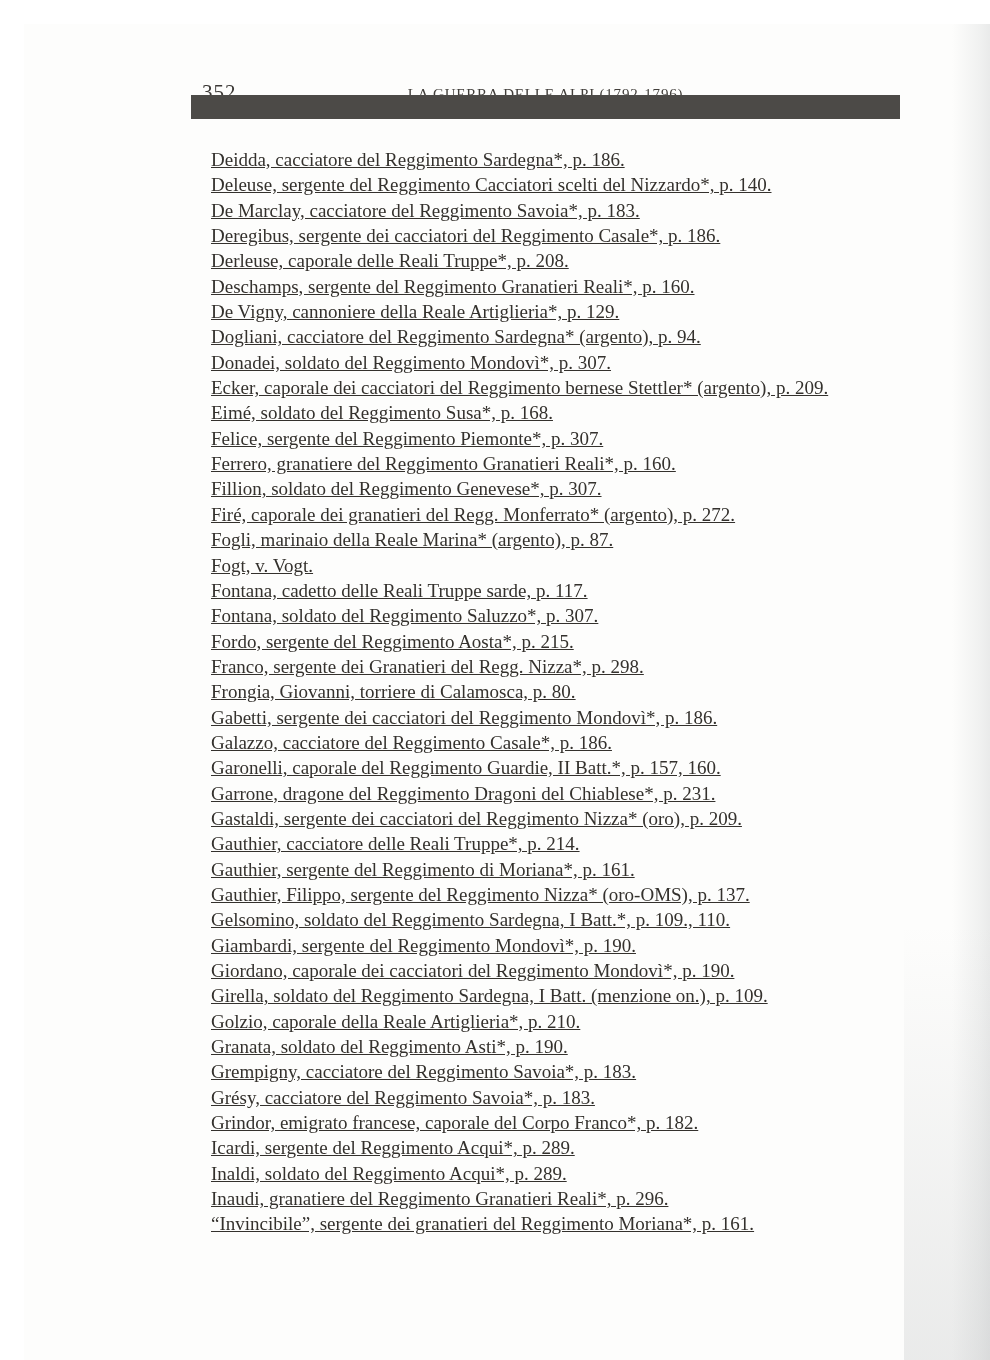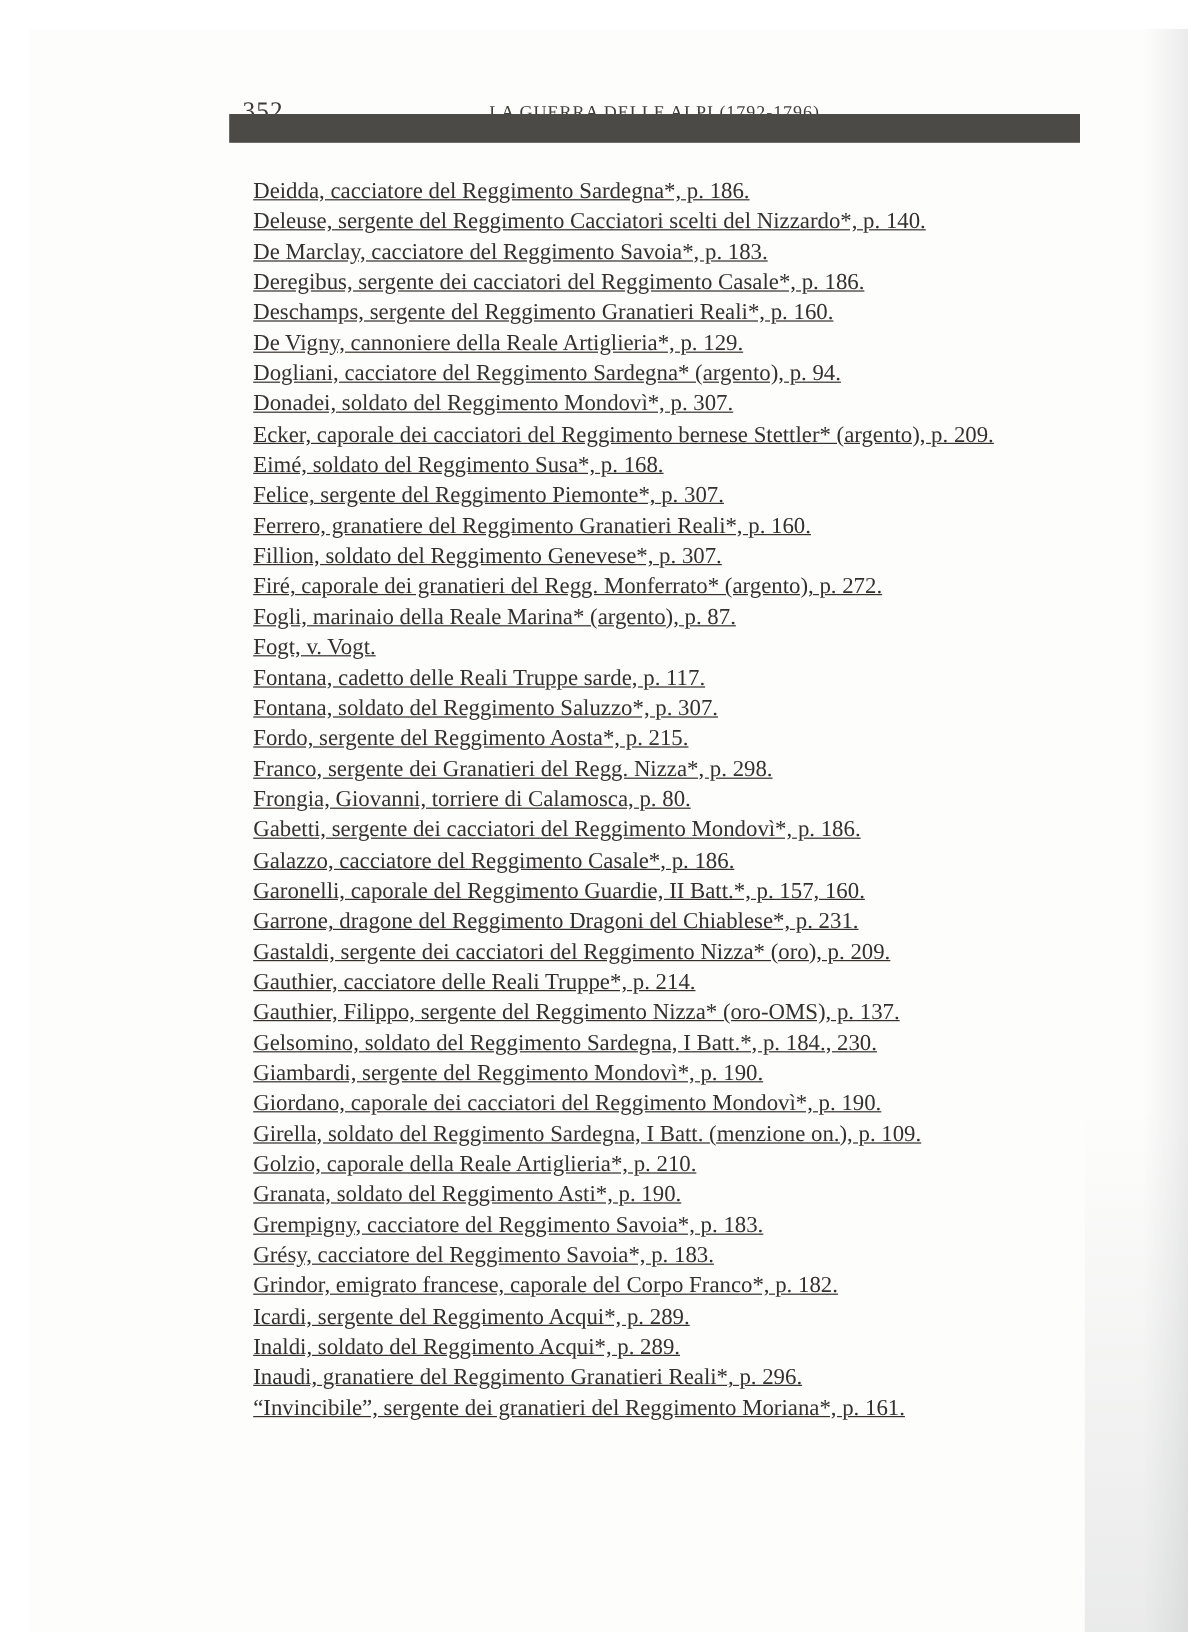--- a/index.html
+++ b/index.html
@@ -79,20 +79,21 @@
   <div class="running-title">LA GUERRA DELLE ALPI (1792-1796)</div>
 
   <div class="header-rule"></div>
 
   <div class="entries">
 
   <p class="entry">Deidda, cacciatore del Reggimento Sardegna*, p. 186.</p>
       <p class="entry">Deleuse, sergente del Reggimento Cacciatori scelti del Nizzardo*, p. 140.</p>
       <p class="entry">De Marclay, cacciatore del Reggimento Savoia*, p. 183.</p>
       <p class="entry">Deregibus, sergente dei cacciatori del Reggimento Casale*, p. 186.</p>
+      <p class="entry">Derleuse, caporale delle Reali Truppe*, p. 208.</p>
       <p class="entry">Deschamps, sergente del Reggimento Granatieri Reali*, p. 160.</p>
       <p class="entry">De Vigny, cannoniere della Reale Artiglieria*, p. 129.</p>
       <p class="entry">Dogliani, cacciatore del Reggimento Sardegna* (argento), p. 94.</p>
       <p class="entry">Donadei, soldato del Reggimento Mondovì*, p. 307.</p>
       <p class="entry">Ecker, caporale dei cacciatori del Reggimento bernese Stettler* (argento), p. 209.</p>
       <p class="entry">Eimé, soldato del Reggimento Susa*, p. 168.</p>
       <p class="entry">Felice, sergente del Reggimento Piemonte*, p. 307.</p>
       <p class="entry">Ferrero, granatiere del Reggimento Granatieri Reali*, p. 160.</p>
       <p class="entry">Fillion, soldato del Reggimento Genevese*, p. 307.</p>
       <p class="entry">Firé, caporale dei granatieri del Regg. Monferrato* (argento), p. 272.</p>
@@ -102,22 +103,23 @@
       <p class="entry">Fontana, soldato del Reggimento Saluzzo*, p. 307.</p>
       <p class="entry">Fordo, sergente del Reggimento Aosta*, p. 215.</p>
       <p class="entry">Franco, sergente dei Granatieri del Regg. Nizza*, p. 298.</p>
       <p class="entry">Frongia, Giovanni, torriere di Calamosca, p. 80.</p>
       <p class="entry">Gabetti, sergente dei cacciatori del Reggimento Mondovì*, p. 186.</p>
       <p class="entry">Galazzo, cacciatore del Reggimento Casale*, p. 186.</p>
       <p class="entry">Garonelli, caporale del Reggimento Guardie, II Batt.*, p. 157, 160.</p>
       <p class="entry">Garrone, dragone del Reggimento Dragoni del Chiablese*, p. 231.</p>
       <p class="entry">Gastaldi, sergente dei cacciatori del Reggimento Nizza* (oro), p. 209.</p>
       <p class="entry">Gauthier, cacciatore delle Reali Truppe*, p. 214.</p>
+      <p class="entry">Gauthier, sergente del Reggimento di Moriana*, p. 161.</p>
       <p class="entry">Gauthier, Filippo, sergente del Reggimento Nizza* (oro-OMS), p. 137.</p>
-      <p class="entry">Gelsomino, soldato del Reggimento Sardegna, I Batt.*, p. 184., 230.</p>
+      <p class="entry">Gelsomino, soldato del Reggimento Sardegna, I Batt.*, p. 109., 110.</p>
       <p class="entry">Giambardi, sergente del Reggimento Mondovì*, p. 190.</p>
       <p class="entry">Giordano, caporale dei cacciatori del Reggimento Mondovì*, p. 190.</p>
       <p class="entry">Girella, soldato del Reggimento Sardegna, I Batt. (menzione on.), p. 109.</p>
       <p class="entry">Golzio, caporale della Reale Artiglieria*, p. 210.</p>
       <p class="entry">Granata, soldato del Reggimento Asti*, p. 190.</p>
       <p class="entry">Grempigny, cacciatore del Reggimento Savoia*, p. 183.</p>
       <p class="entry">Grésy, cacciatore del Reggimento Savoia*, p. 183.</p>
       <p class="entry">Grindor, emigrato francese, caporale del Corpo Franco*, p. 182.</p>
       <p class="entry">Icardi, sergente del Reggimento Acqui*, p. 289.</p>
       <p class="entry">Inaldi, soldato del Reggimento Acqui*, p. 289.</p>

